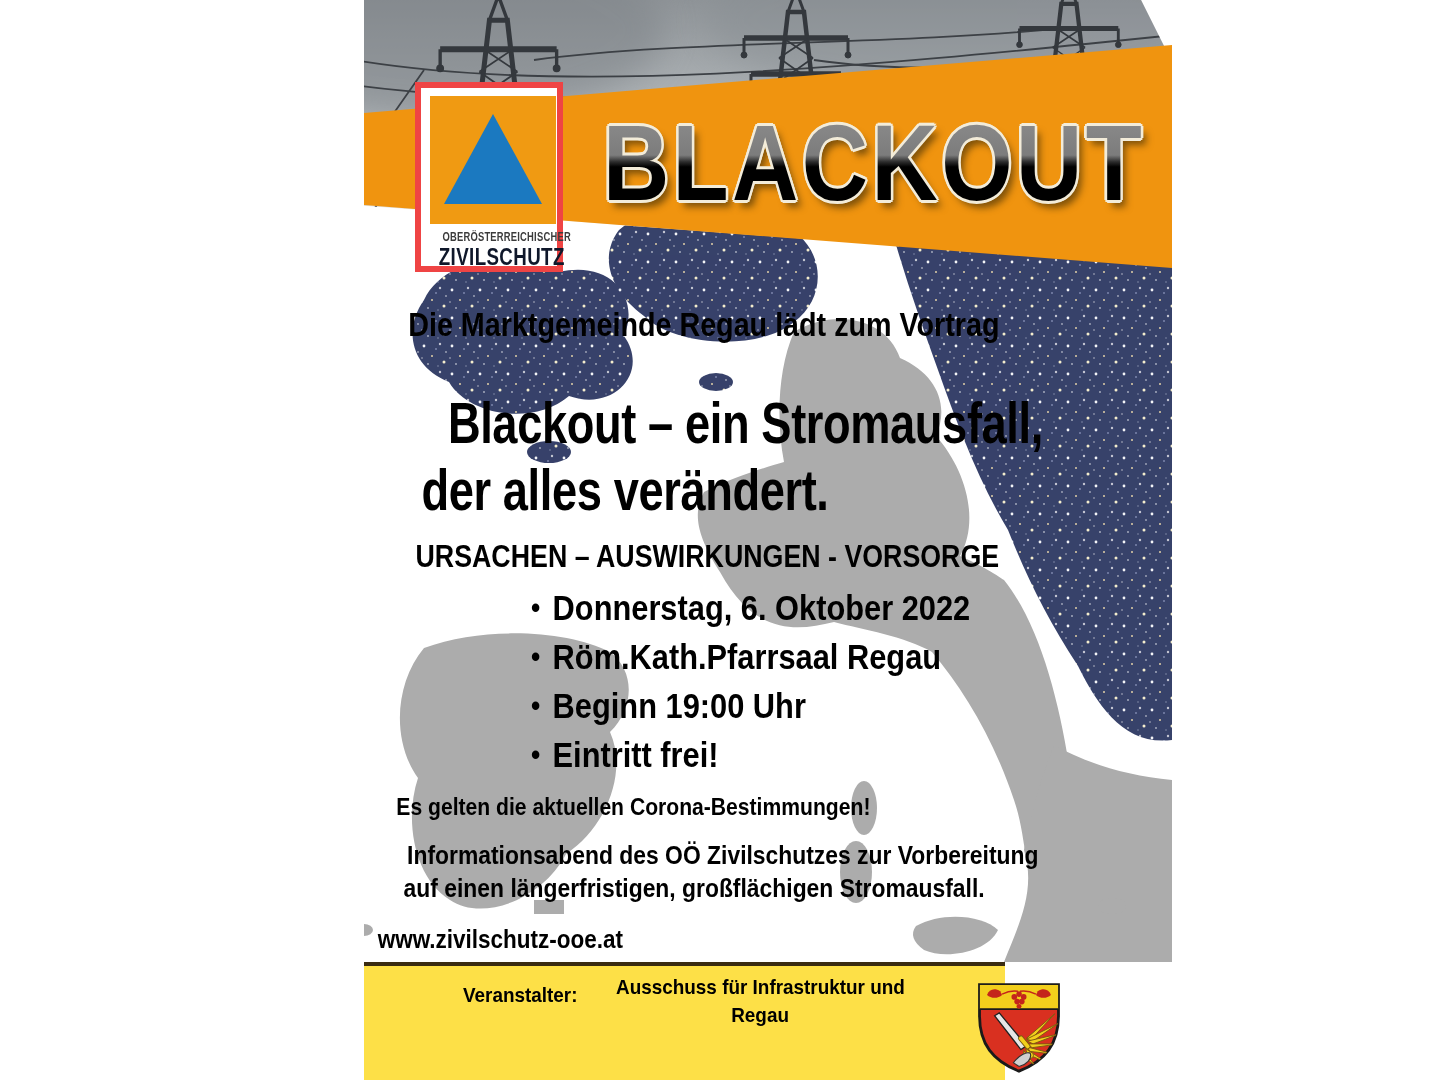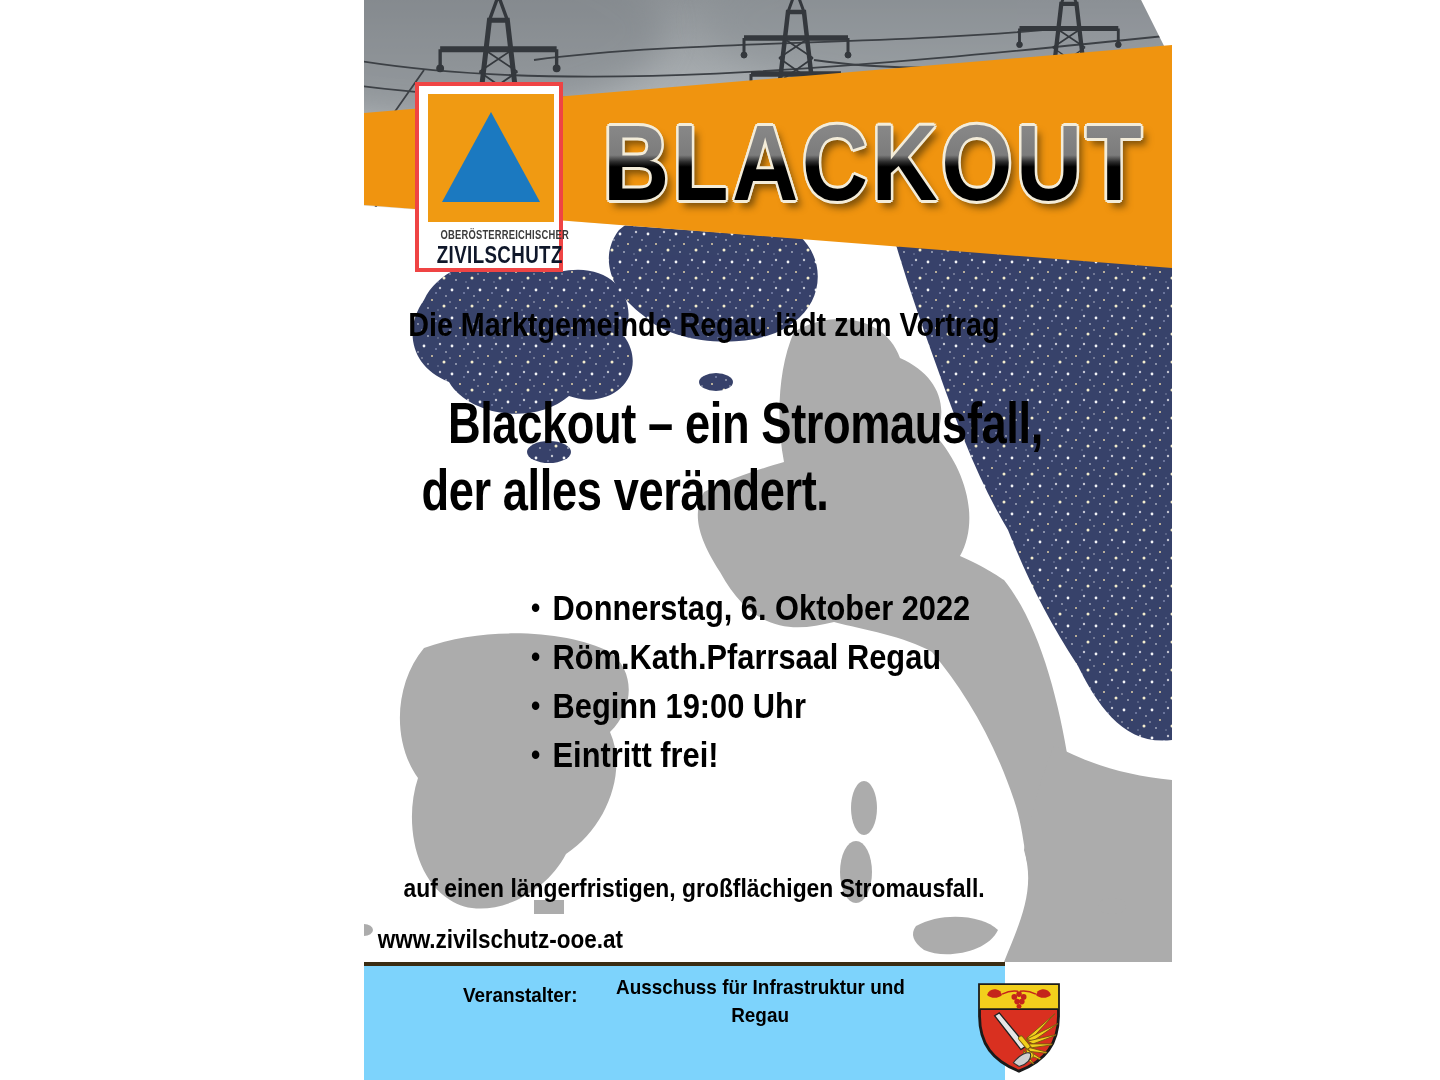--- a/index.html
+++ b/index.html
@@ -29,21 +29,21 @@
                    0 -3px 0 #f3ecd9,0 3px 0 #f3ecd9,-3px 0 0 #f3ecd9,3px 0 0 #f3ecd9,
                    6px 7px 8px rgba(35,28,6,.55);}
   .blk.front{color:#000;}
   @supports ((-webkit-background-clip:text) or (background-clip:text)){
     .blk.front{background:linear-gradient(#939393 0%,#7c7c7c 44%,#2e2e2e 49%,#000 53%,#000 100%);
                -webkit-background-clip:text;background-clip:text;color:transparent;}
   }
 
   
   .logo-box{position:absolute;left:51px;top:82px;width:148px;height:190px;z-index:4;
-            background:#fff;border:4px solid #ef4444;box-sizing:border-box;text-align:center;}
+            background:#fff;border:6px solid #ef4444;box-sizing:border-box;text-align:center;}
   .logo-square{position:absolute;left:9px;top:8px;width:126px;height:128px;background:#F09A12;}
   .logo-square svg{display:block;}
   .logo-org{position:absolute;left:0;top:142px;width:100%;font-size:12.5px;font-weight:700;color:#3b3b3b;}
   .logo-org span{display:inline-block;transform:scaleX(.75);transform-origin:50% 50%;white-space:nowrap;letter-spacing:.3px;}
   .logo-name{position:absolute;left:0;top:155px;width:100%;font-size:24px;font-weight:700;color:#0f172a;}
   .logo-name span{display:inline-block;transform:scaleX(.78);transform-origin:50% 50%;white-space:nowrap;letter-spacing:.5px;}
 
   
   .content{position:absolute;left:0;top:0;width:808px;height:962px;z-index:5;color:#000;}
   .line{position:absolute;left:0;width:808px;text-align:left;font-weight:700;color:#000;}
@@ -62,21 +62,21 @@
   .corona{top:792px;font-size:24px;line-height:30px;}
   .corona>span{transform:scaleX(.88);}
   .info1{top:839px;font-size:26px;line-height:33px;}
   .info2{top:872px;font-size:26px;line-height:33px;}
   .info1>span,.info2>span{transform:scaleX(.88);}
   .website{top:924px;font-size:25px;line-height:31px;}
   .website>span{transform:scaleX(.9);}
 
   
   .footer{position:absolute;left:0;top:962px;width:641px;height:118px;z-index:6;
-          background:#7dd3fc;border-top:4px solid #3a2c12;box-sizing:border-box;}
+          background:#fde047;border-top:4px solid #3a2c12;box-sizing:border-box;}
   .footer-label{position:absolute;left:99px;top:17px;font-size:21px;font-weight:700;color:#000;}
   .footer-label span{display:inline-block;transform:scaleX(.9);transform-origin:0 50%;white-space:nowrap;}
   .footer-org{position:absolute;left:196px;top:7px;width:400px;text-align:center;
               font-size:21px;line-height:28px;font-weight:700;color:#000;}
   .footer-org div span{display:inline-block;transform:scaleX(.9);transform-origin:50% 50%;white-space:nowrap;}
   .coat{position:absolute;left:607px;top:14px;width:96px;height:94px;}
   .coat svg{display:block;}
 </style>
 </head>
 <body>
@@ -183,38 +183,41 @@
           </svg>
       </div>
       <div class="logo-org"><span>OBERÖSTERREICHISCHER</span></div>
       <div class="logo-name"><span>ZIVILSCHUTZ</span></div>
     </div>
 
     <div class="content">
       <div class="line intro"><span>Die Marktgemeinde Regau lädt zum Vortrag</span></div>
       <div class="line headline h2"><span>der alles verändert.</span></div>
       <div class="line headline h1"><span>Blackout – ein Stromausfall,</span></div>
+      <div class="line subheadline"><span>URSACHEN – AUSWIRKUNGEN - VORSORGE</span></div>
       <ul class="bullets">
         <li>
             <span class="dot">•</span>
             <span>Donnerstag, 6. Oktober 2022</span>
           </li>
         <li>
             <span class="dot">•</span>
             <span>Röm.Kath.Pfarrsaal Regau</span>
           </li>
         <li>
             <span class="dot">•</span>
             <span>Beginn 19:00 Uhr</span>
           </li>
         <li>
             <span class="dot">•</span>
             <span>Eintritt frei!</span>
           </li>
       </ul>
+      <div class="line corona"><span>Es gelten die aktuellen Corona-Bestimmungen!</span></div>
+      <div class="line info1"><span>Informationsabend des OÖ Zivilschutzes zur Vorbereitung</span></div>
       <div class="line info2"><span>auf einen längerfristigen, großflächigen Stromausfall.</span></div>
       <div class="line website"><span>www.zivilschutz-ooe.at</span></div>
     </div>
 
     <div class="footer">
       <div class="footer-label"><span>Veranstalter:</span></div>
       <div class="footer-org">
         <div><span>Ausschuss für Infrastruktur und</span></div>
         <div><span>Regau</span></div>
       </div>

